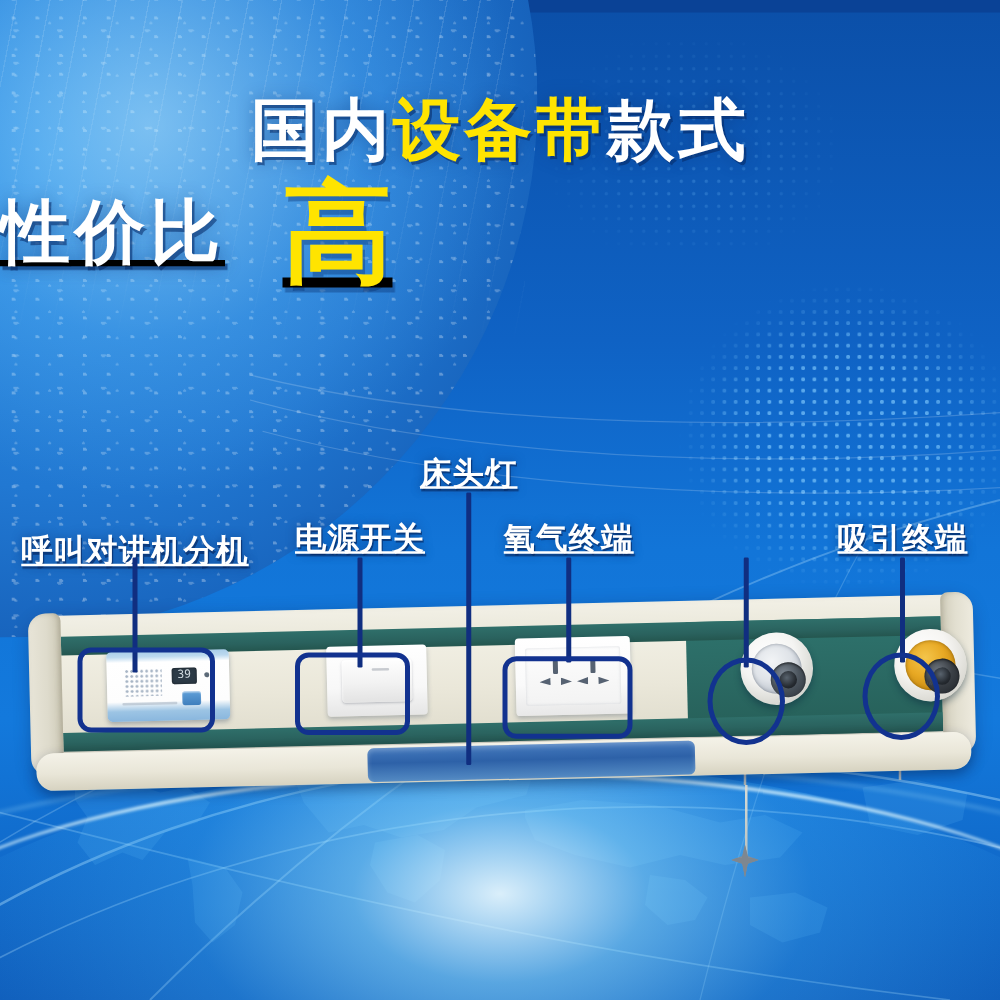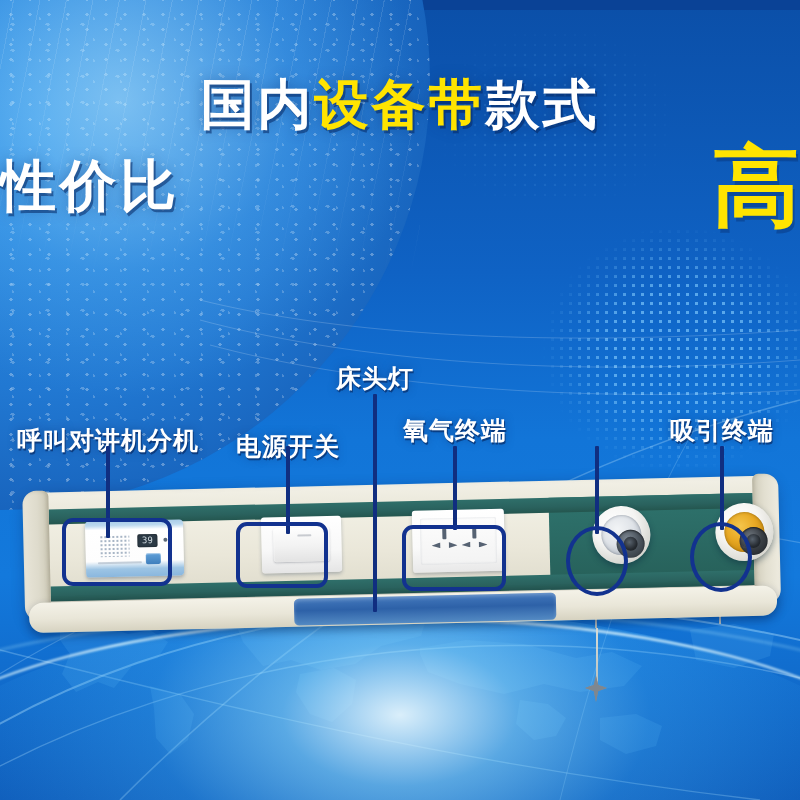--- a/index.html
+++ b/index.html
@@ -79,31 +79,31 @@
   .rays{left:-40px;top:0px;width:460px;height:330px;opacity:.45;
     background:repeating-linear-gradient(101deg, rgba(255,255,255,.30) 0 1px, rgba(255,255,255,0) 1px 26px);
     -webkit-mask-image:linear-gradient(180deg, rgba(0,0,0,.9), transparent 85%);
             mask-image:linear-gradient(180deg, rgba(0,0,0,.9), transparent 85%);}
 
   
   .headline{position:absolute;left:0;top:76px;width:800px;text-align:center;z-index:6;}
   .hl1{font-size:54px;font-weight:bold;letter-spacing:3px;line-height:1.06;
        color:#ffffff;text-shadow:2px 3px 0 rgba(6,40,100,.55), 0 0 14px rgba(10,50,120,.45);}
   .hl1 .accent{color:#ffe400;}
-  .hl2row{margin-top:14px;display:flex;align-items:center;justify-content:space-between;gap:46px;}
+  .hl2row{margin-top:14px;display:flex;align-items:center;justify-content:flex-start;gap:46px;text-decoration:underline;}
   .hl2{font-size:56px;font-weight:bold;letter-spacing:4px;color:#ffffff;
        text-shadow:2px 3px 0 rgba(6,40,100,.55), 0 0 14px rgba(10,50,120,.45);}
   .hl3{font-size:88px;font-weight:bold;color:#ffe400;line-height:.9;
        text-shadow:2px 4px 0 rgba(6,40,100,.35);}
 
   
   .callouts{position:absolute;left:0;top:0;width:800px;height:800px;z-index:7;}
   .callout-label{position:absolute;transform:translateX(-50%);
        font-size:25px;font-weight:bold;color:#ffffff;white-space:nowrap;letter-spacing:1px;
-       text-shadow:1px 2px 0 rgba(6,38,96,.65), 0 0 8px rgba(8,45,110,.5);}
+       text-shadow:1px 2px 0 rgba(6,38,96,.65), 0 0 8px rgba(8,45,110,.5);text-decoration:underline;}
   .leader{position:absolute;width:4px;background:#102e80;border-radius:1px;}
 
   
   .panel-wrap{position:absolute;left:28px;top:493px;width:748px;height:148px;z-index:5;
      transform:rotate(-1.35deg);transform-origin:left center;}
 
   .panel-body{position:absolute;left:0;top:0;width:748px;height:126px;border-radius:12px/16px;
     background:linear-gradient(180deg,#f2f0e6 0%,#eceadd 14%,#e6e3d4 30%,#e9e6d9 60%,#dedbcb 84%,#cfcbb9 100%);
     box-shadow:0 6px 16px rgba(2,25,70,.45), inset 0 -3px 6px rgba(120,115,95,.25);}
 
@@ -266,21 +266,21 @@
     <div class="hl2row">
       <span class="hl2">性价比</span>
       <span class="hl3">高</span>
     </div>
   </div>
 
   <div class="callouts">
     <div class="callout-label" style="left:108px;top:424px;">呼叫对讲机分机</div>
     <div class="leader" style="left:106px;top:446px;height:92px;"></div>
 
-    <div class="callout-label" style="left:288px;top:414px;margin-top:16px;">电源开关</div>
+    <div class="callout-label" style="left:288px;top:414px;">电源开关</div>
     <div class="leader" style="left:286px;top:446px;height:88px;"></div>
 
     <div class="callout-label" style="left:375px;top:362px;">床头灯</div>
     <div class="leader" style="left:373px;top:394px;height:218px;"></div>
 
     <div class="callout-label" style="left:455px;top:414px;">氧气终端</div>
     <div class="leader" style="left:453px;top:446px;height:84px;"></div>
 
     <div class="leader" style="left:595px;top:446px;height:88px;"></div>
 

